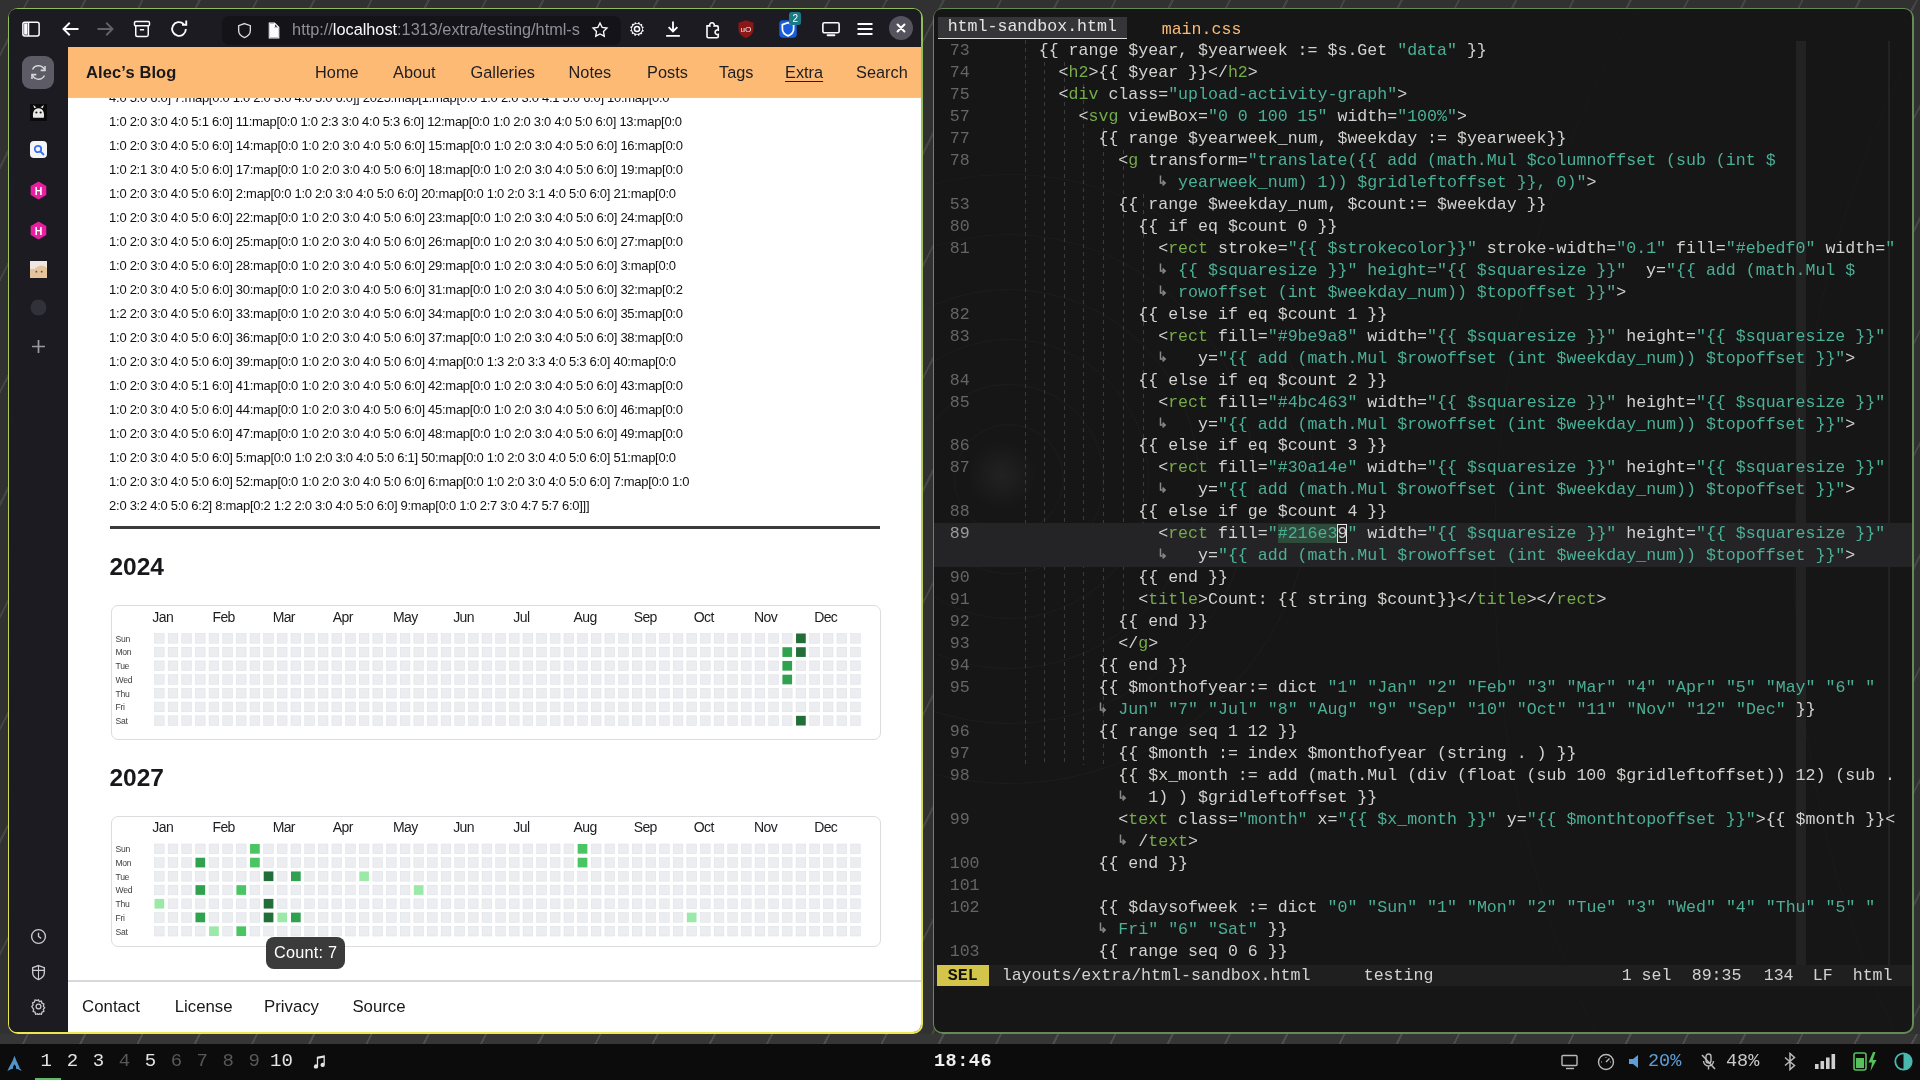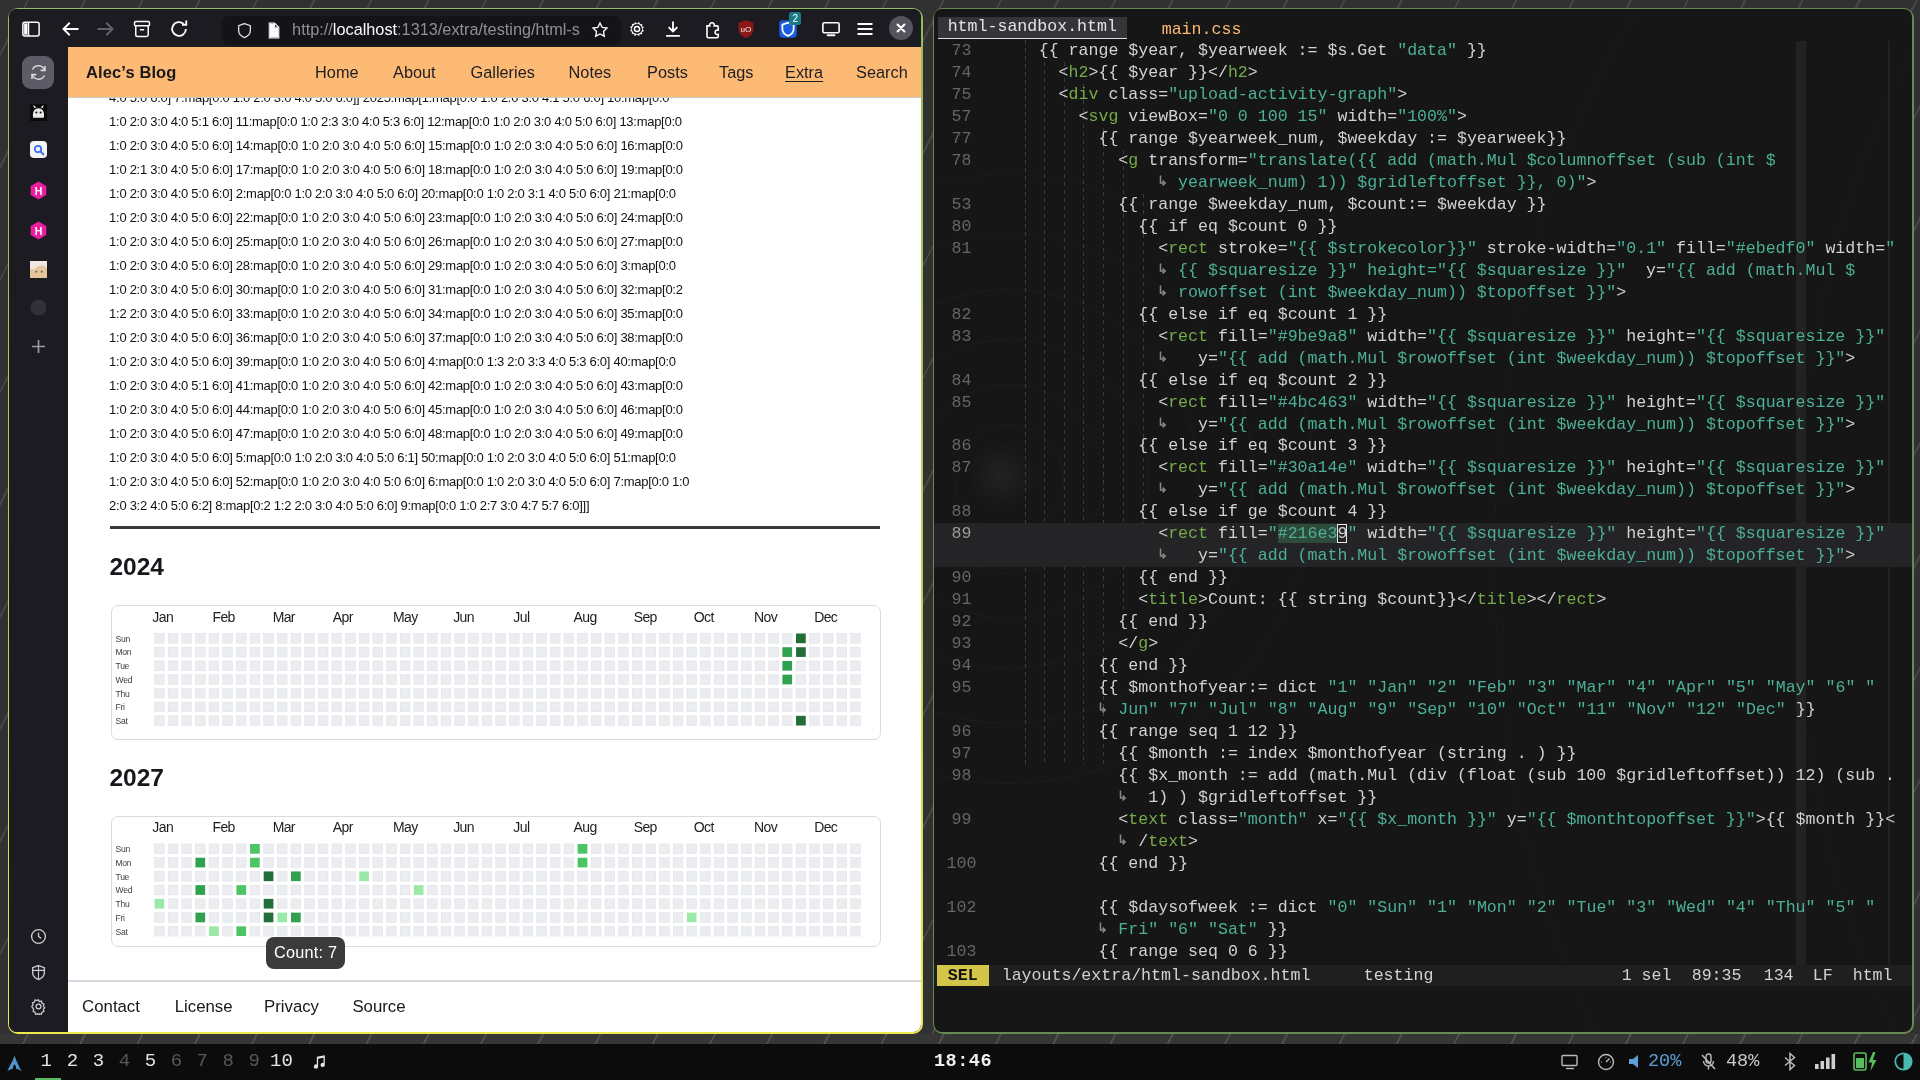--- a/index.html
+++ b/index.html
@@ -30,21 +30,21 @@
 .h2y{position:absolute;left:42px;font-size:24.5px;font-weight:bold;color:#17171c;letter-spacing:-0.1px}
 .gbox{position:absolute;left:43.3px;width:770px;background:#fff;border:1.2px solid #dcdce0;border-radius:7px}
 #tip{position:absolute;left:198.5px;top:890.3px;width:79px;height:31.5px;background:#3b3b3b;border-radius:8px;color:#fff;font-size:16.3px;text-align:center;line-height:31px;letter-spacing:.2px}
 #fsep{position:absolute;left:0;top:933.3px;width:100%;height:1.2px;background:#d8d8dc}
 .flink{position:absolute;top:949.8px;font-size:16.8px;color:#17171c}
 
 .etab{position:absolute;top:11px;font-size:16.6px;font-family:"Liberation Mono",monospace;white-space:pre}
 #eruler1{position:absolute;left:862.3px;top:32px;width:10px;height:924px;background:#222222}
 #eruler2{position:absolute;left:954.3px;top:32px;width:2px;height:924px;background:#222222}
 .crow{position:absolute;left:0;width:100%;height:21.98px;font-family:"Liberation Mono",monospace;font-size:16.6px;line-height:21.98px;white-space:pre}
-.crow .ln{position:absolute;left:0;width:55.5px;text-align:center;color:#656565}
+.crow .ln{position:absolute;left:16px;width:55.5px;text-align:left;color:#656565}
 .crow .code{position:absolute;left:105px}
 .crow .w{color:#d2d2d0}
 .crow .g{color:#76ab49;}
 .crow .s{color:#4cb096}
 .crow.cl{background:#242427}
 .crow.cl .ln{color:#9a9a9a}
 .sel{color:#4cb096;background:#2e4a3a}
 .cur{color:#d2d2d0;outline:1.2px solid #e8e8e8;outline-offset:-1px}
 #estatus{position:absolute;left:0;top:956px;width:978px;height:21px;background:#1f1f1f;font-family:"Liberation Mono",monospace;font-size:16.6px;line-height:21px;white-space:pre}
 #selchip{position:absolute;left:3px;top:0;width:52px;height:21px;background:#d3c54a;color:#111;text-align:center;font-weight:bold}
@@ -1066,20 +1066,21 @@
       <div class="crow" style="top:778.5px"><span class="code"><span class="w">        <svg style="width:9.96px;height:14px;vertical-align:-2px" viewBox="0 0 10 14" fill="none" stroke="#8a8a8a" stroke-width="1.5">
               <path d="M2.5 0.5 v7.5 h4.2"></path>
               <path d="M4.6 5.6 L7.2 8 4.6 10.4"></path>
             </svg>  1) ) $gridleftoffset }}</span></span></div>
       <div class="crow" style="top:800.5px"><span class="ln">99</span><span class="code"><span class="w">        &lt;</span><span class="g">text</span><span class="w"> class=</span><span class="s">"month"</span><span class="w"> x=</span><span class="s">"{{ $x_month }}"</span><span class="w"> y=</span><span class="s">"{{ $monthtopoffset }}"</span><span class="w">&gt;{{ $month }}&lt;</span></span></div>
       <div class="crow" style="top:822.5px"><span class="code"><span class="w">        <svg style="width:9.96px;height:14px;vertical-align:-2px" viewBox="0 0 10 14" fill="none" stroke="#8a8a8a" stroke-width="1.5">
               <path d="M2.5 0.5 v7.5 h4.2"></path>
               <path d="M4.6 5.6 L7.2 8 4.6 10.4"></path>
             </svg> /</span><span class="g">text</span><span class="w">&gt;</span></span></div>
       <div class="crow" style="top:844.5px"><span class="ln">100</span><span class="code"><span class="w">      {{ end }}</span></span></div>
+      <div class="crow" style="top:866.4px"><span class="ln">101</span><span class="code"><span class="w"></span></span></div>
       <div class="crow" style="top:888.4px"><span class="ln">102</span><span class="code"><span class="w">      {{ $daysofweek := dict </span><span class="s">"0"</span><span class="w"> </span><span class="s">"Sun"</span><span class="w"> </span><span class="s">"1"</span><span class="w"> </span><span class="s">"Mon"</span><span class="w"> </span><span class="s">"2"</span><span class="w"> </span><span class="s">"Tue"</span><span class="w"> </span><span class="s">"3"</span><span class="w"> </span><span class="s">"Wed"</span><span class="w"> </span><span class="s">"4"</span><span class="w"> </span><span class="s">"Thu"</span><span class="w"> </span><span class="s">"5"</span><span class="w"> </span><span class="s">"</span></span></div>
       <div class="crow" style="top:910.4px"><span class="code"><span class="w">      </span><span class="s"><svg style="width:9.96px;height:14px;vertical-align:-2px" viewBox="0 0 10 14" fill="none" stroke="#8a8a8a" stroke-width="1.5">
               <path d="M2.5 0.5 v7.5 h4.2"></path>
               <path d="M4.6 5.6 L7.2 8 4.6 10.4"></path>
             </svg> Fri"</span><span class="w"> </span><span class="s">"6"</span><span class="w"> </span><span class="s">"Sat"</span><span class="w"> }}</span></span></div>
       <div class="crow" style="top:932.4px"><span class="ln">103</span><span class="code"><span class="w">      {{ range seq 0 6 }}</span></span></div>
   <div id="estatus"><div id="selchip">SEL</div><span style="position:absolute;left:68px;color:#d2d2d0">layouts/extra/html-sandbox.html</span><span style="position:absolute;left:430px;color:#d2d2d0">testing</span><span style="position:absolute;left:688px;color:#d2d2d0">1 sel</span><span style="position:absolute;left:758px;color:#d2d2d0">89:35</span><span style="position:absolute;left:830px;color:#d2d2d0">134</span><span style="position:absolute;left:879px;color:#d2d2d0">LF</span><span style="position:absolute;left:919px;color:#d2d2d0">html</span></div>
 </div>
   </div>
 

